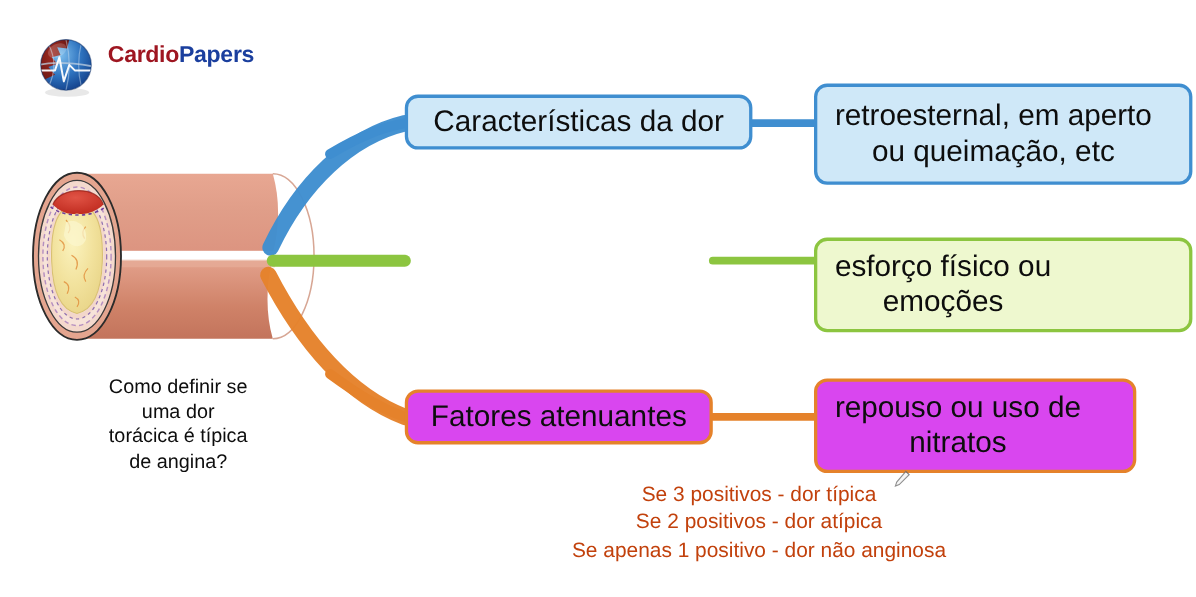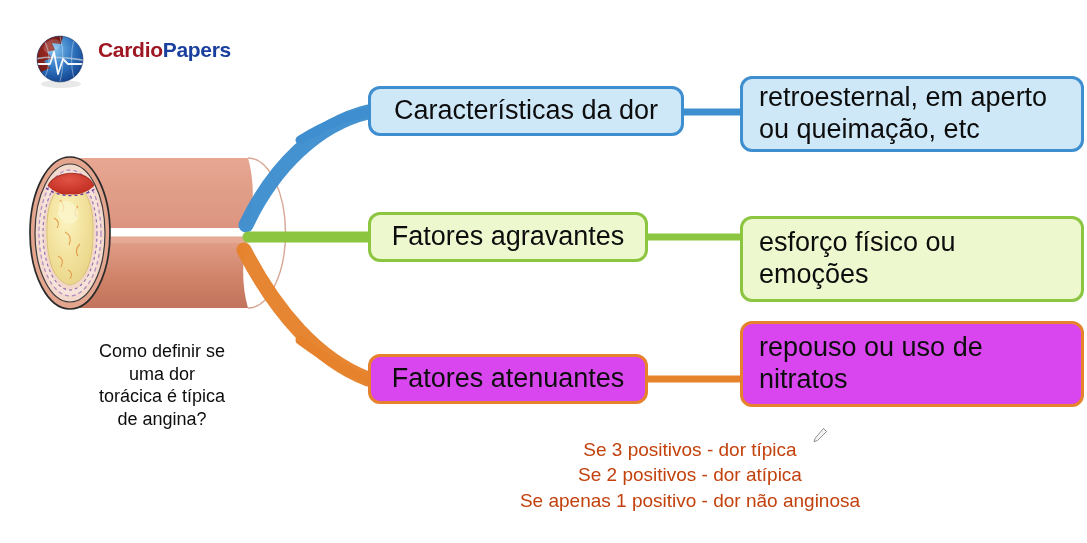--- a/index.html
+++ b/index.html
@@ -77,38 +77,39 @@
     border-width: 3px;
     display: flex;
     align-items: center;
     padding: 6px 16px;
     line-height: 1.18;
   }
   .node-label {
     font-size: 27px;
     color: #0d0d0d;
     white-space: pre-line;
+    text-align: center;
   }
   .node.mid .node-label { white-space: nowrap; }
 
   .blue  { background: #cfe8f8; border-color: #3f8ed0; }
   .green { background: #eef8cf; border-color: #8cc540; }
   .orange{ background: #d946ef; border-color: #e5822b; }
 
   
   #node-caracteristicas { left: 368px; top: 86px;  width: 316px; height: 50px; justify-content: center; }
-  #node-retroesternal   { left: 740px; top: 76px;  width: 344px; height: 76px; }
+  #node-retroesternal   { left: 740px; top: 76px;  width: 344px; height: 92px; }
 
   
   #node-agravantes      { left: 368px; top: 212px; width: 280px; height: 50px; justify-content: center; }
   #node-esforco         { left: 740px; top: 196px; width: 344px; height: 86px; margin-top: 20px; }
 
   
   #node-atenuantes      { left: 368px; top: 354px; width: 280px; height: 50px; justify-content: center; }
-  #node-repouso         { left: 740px; top: 321px; width: 344px; height: 86px; }
+  #node-repouso         { left: 740px; top: 344px; width: 293px; height: 86px; }
 
   
   .question {
     position: absolute;
     left: 28px;
     top: 340px;
     width: 268px;
     text-align: center;
     font-size: 18px;
     line-height: 1.25;
@@ -254,23 +255,20 @@
 
   <div class="node blue mid" id="node-caracteristicas">
     <span class="node-label">Características da dor</span>
   </div>
 
   <div class="node blue" id="node-retroesternal">
     <span class="node-label">retroesternal, em aperto
 ou queimação, etc</span>
   </div>
 
-  <div class="node green mid" id="node-agravantes">
-    <span class="node-label">Fatores agravantes</span>
-  </div>
 
   <div class="node green" id="node-esforco">
     <span class="node-label">esforço físico ou
 emoções</span>
   </div>
 
   <div class="node orange mid" id="node-atenuantes">
     <span class="node-label">Fatores atenuantes</span>
   </div>
 

